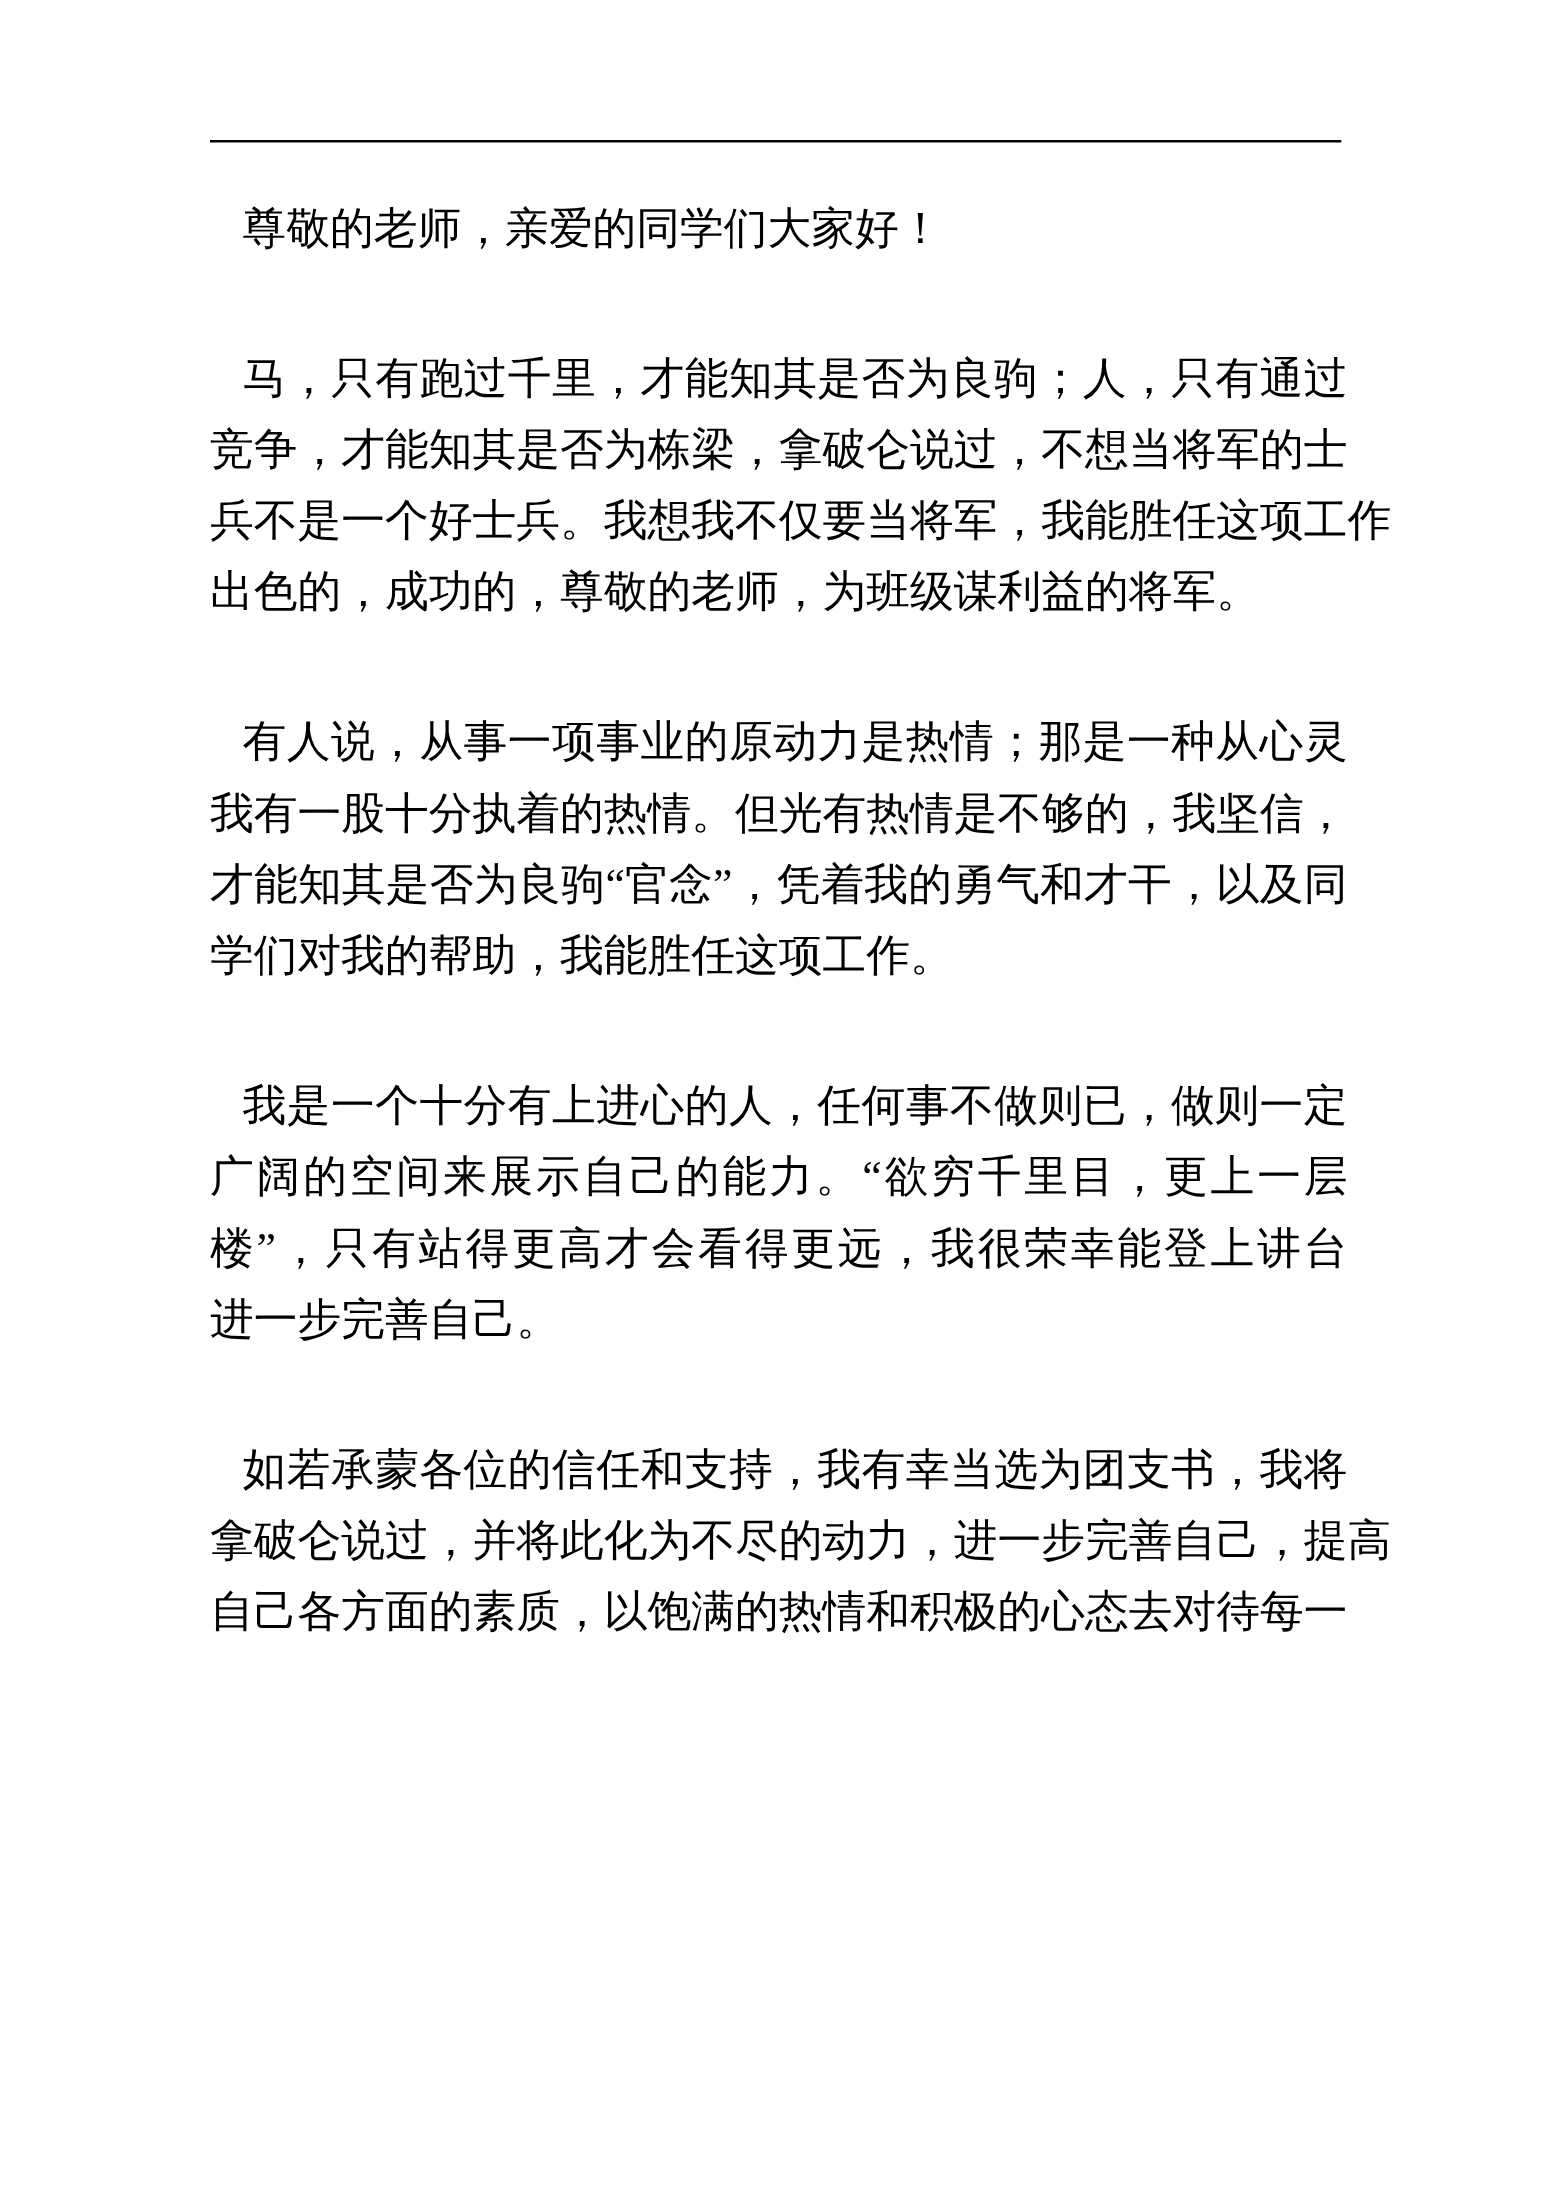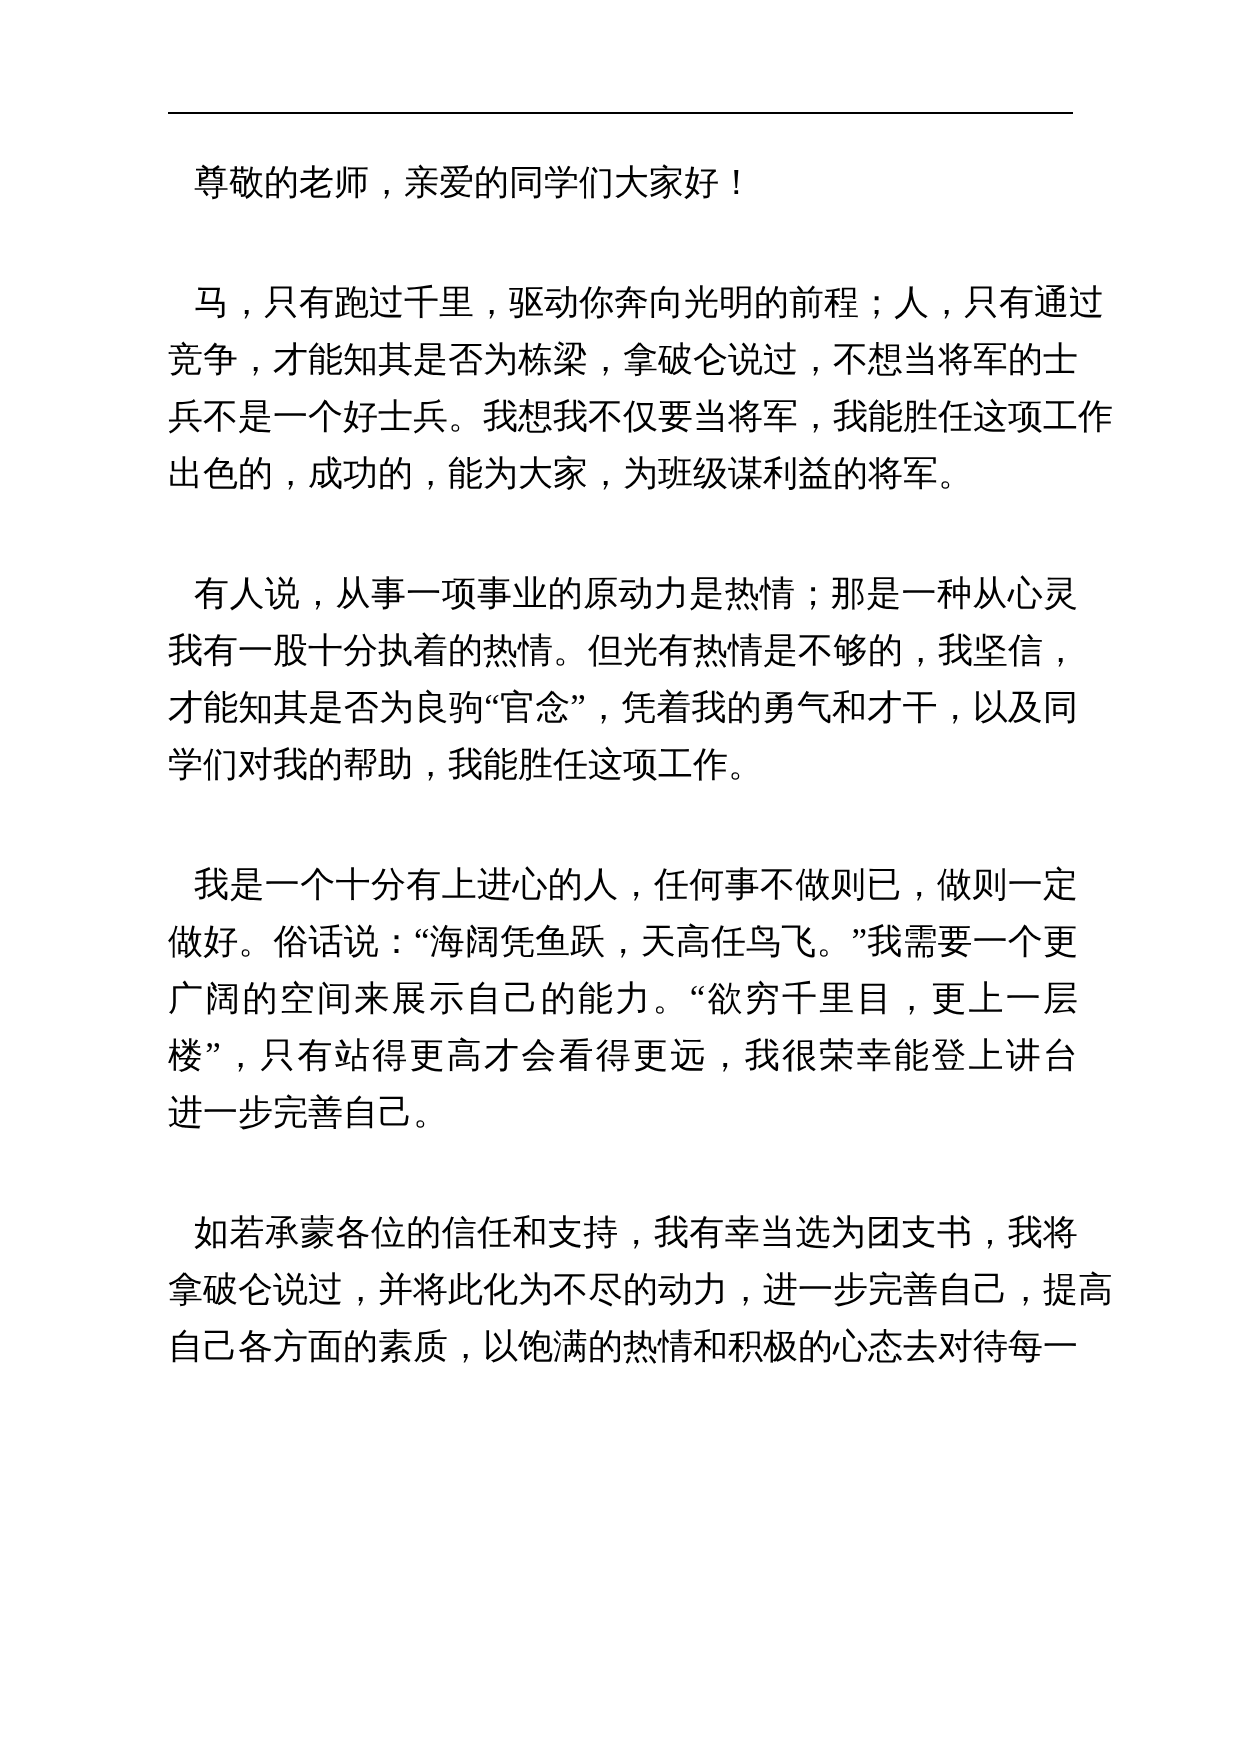--- a/index.html
+++ b/index.html
@@ -61,34 +61,33 @@
 </head>
 <body>
 
 <div class="page">
   <div class="header-rule"></div>
   <div class="content">
       <div class="para">
         <div class="line first last">尊敬的老师，亲爱的同学们大家好！</div>
       </div>
       <div class="para">
-        <div class="line first">马，只有跑过千里，驱动你奔向光明的前程；人，只有通过</div>
+        <div class="line first">马，只有跑过千里，才能知其是否为良驹；人，只有通过</div>
         <div class="line">竞争，才能知其是否为栋梁，拿破仑说过，不想当将军的士</div>
         <div class="line">兵不是一个好士兵。我想我不仅要当将军，我能胜任这项工作</div>
-        <div class="line last">出色的，成功的，能为大家，为班级谋利益的将军。</div>
+        <div class="line last">出色的，成功的，尊敬的老师，为班级谋利益的将军。</div>
       </div>
       <div class="para">
         <div class="line first">有人说，从事一项事业的原动力是热情；那是一种从心灵</div>
         <div class="line">我有一股十分执着的热情。但光有热情是不够的，我坚信，</div>
         <div class="line">才能知其是否为良驹“官念”，凭着我的勇气和才干，以及同</div>
         <div class="line last">学们对我的帮助，我能胜任这项工作。</div>
       </div>
       <div class="para">
         <div class="line first">我是一个十分有上进心的人，任何事不做则已，做则一定</div>
-        <div class="line">做好。俗话说：“海阔凭鱼跃，天高任鸟飞。”我需要一个更</div>
         <div class="line">广阔的空间来展示自己的能力。“欲穷千里目，更上一层</div>
         <div class="line">楼”，只有站得更高才会看得更远，我很荣幸能登上讲台</div>
         <div class="line last">进一步完善自己。</div>
       </div>
       <div class="para">
         <div class="line first">如若承蒙各位的信任和支持，我有幸当选为团支书，我将</div>
         <div class="line">拿破仑说过，并将此化为不尽的动力，进一步完善自己，提高</div>
         <div class="line last">自己各方面的素质，以饱满的热情和积极的心态去对待每一</div>
       </div>
     </div>

